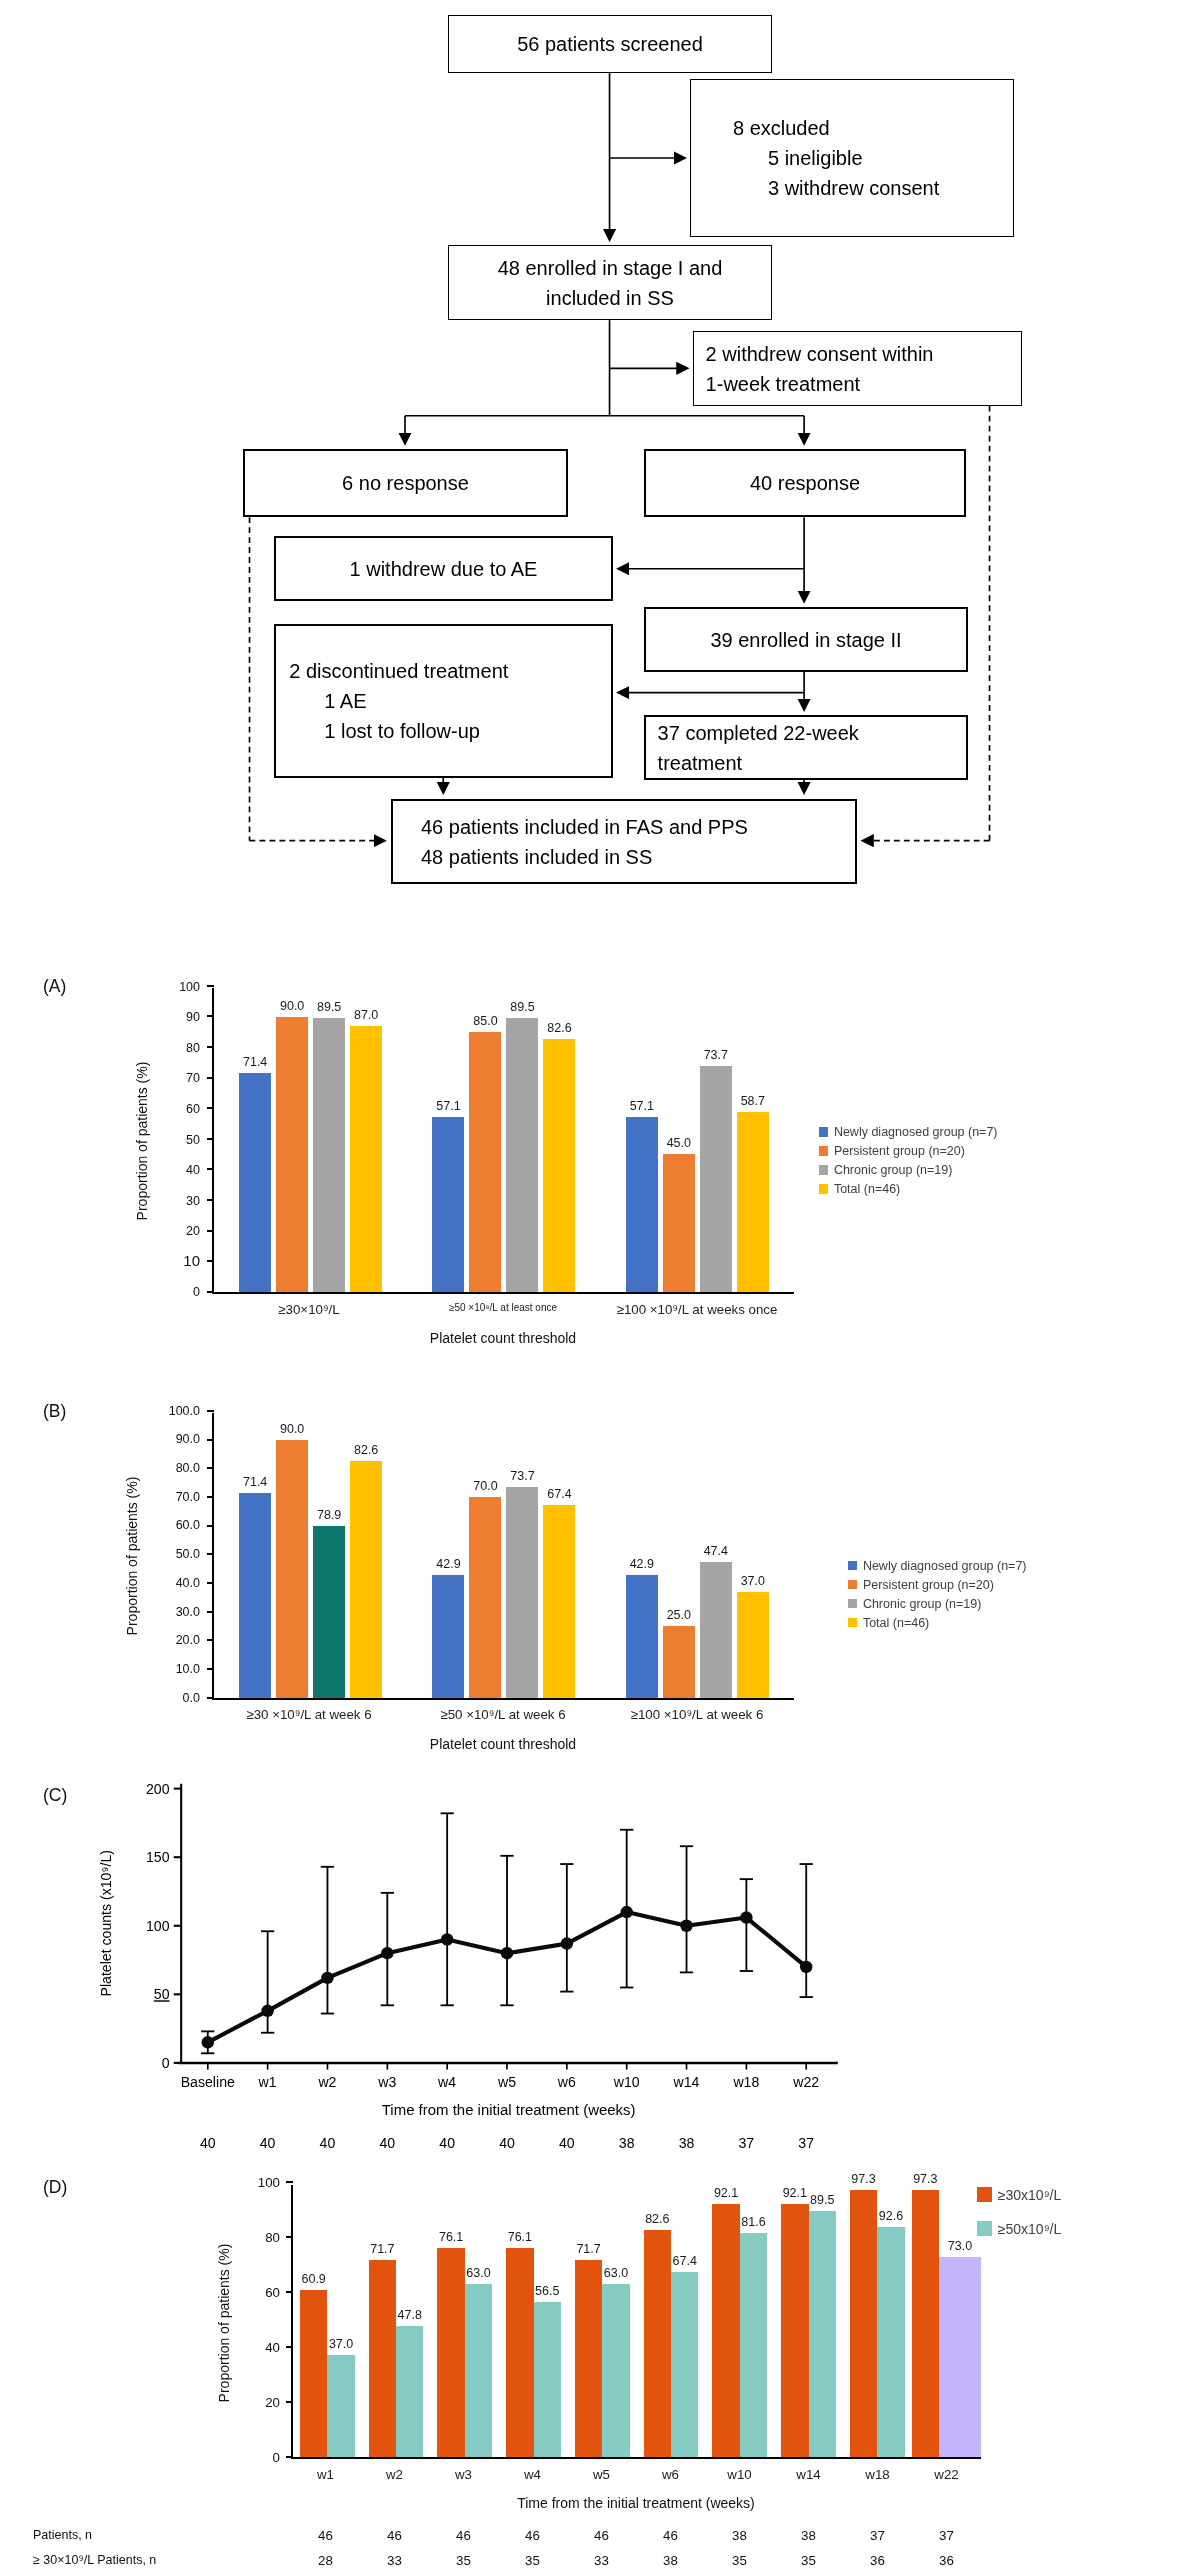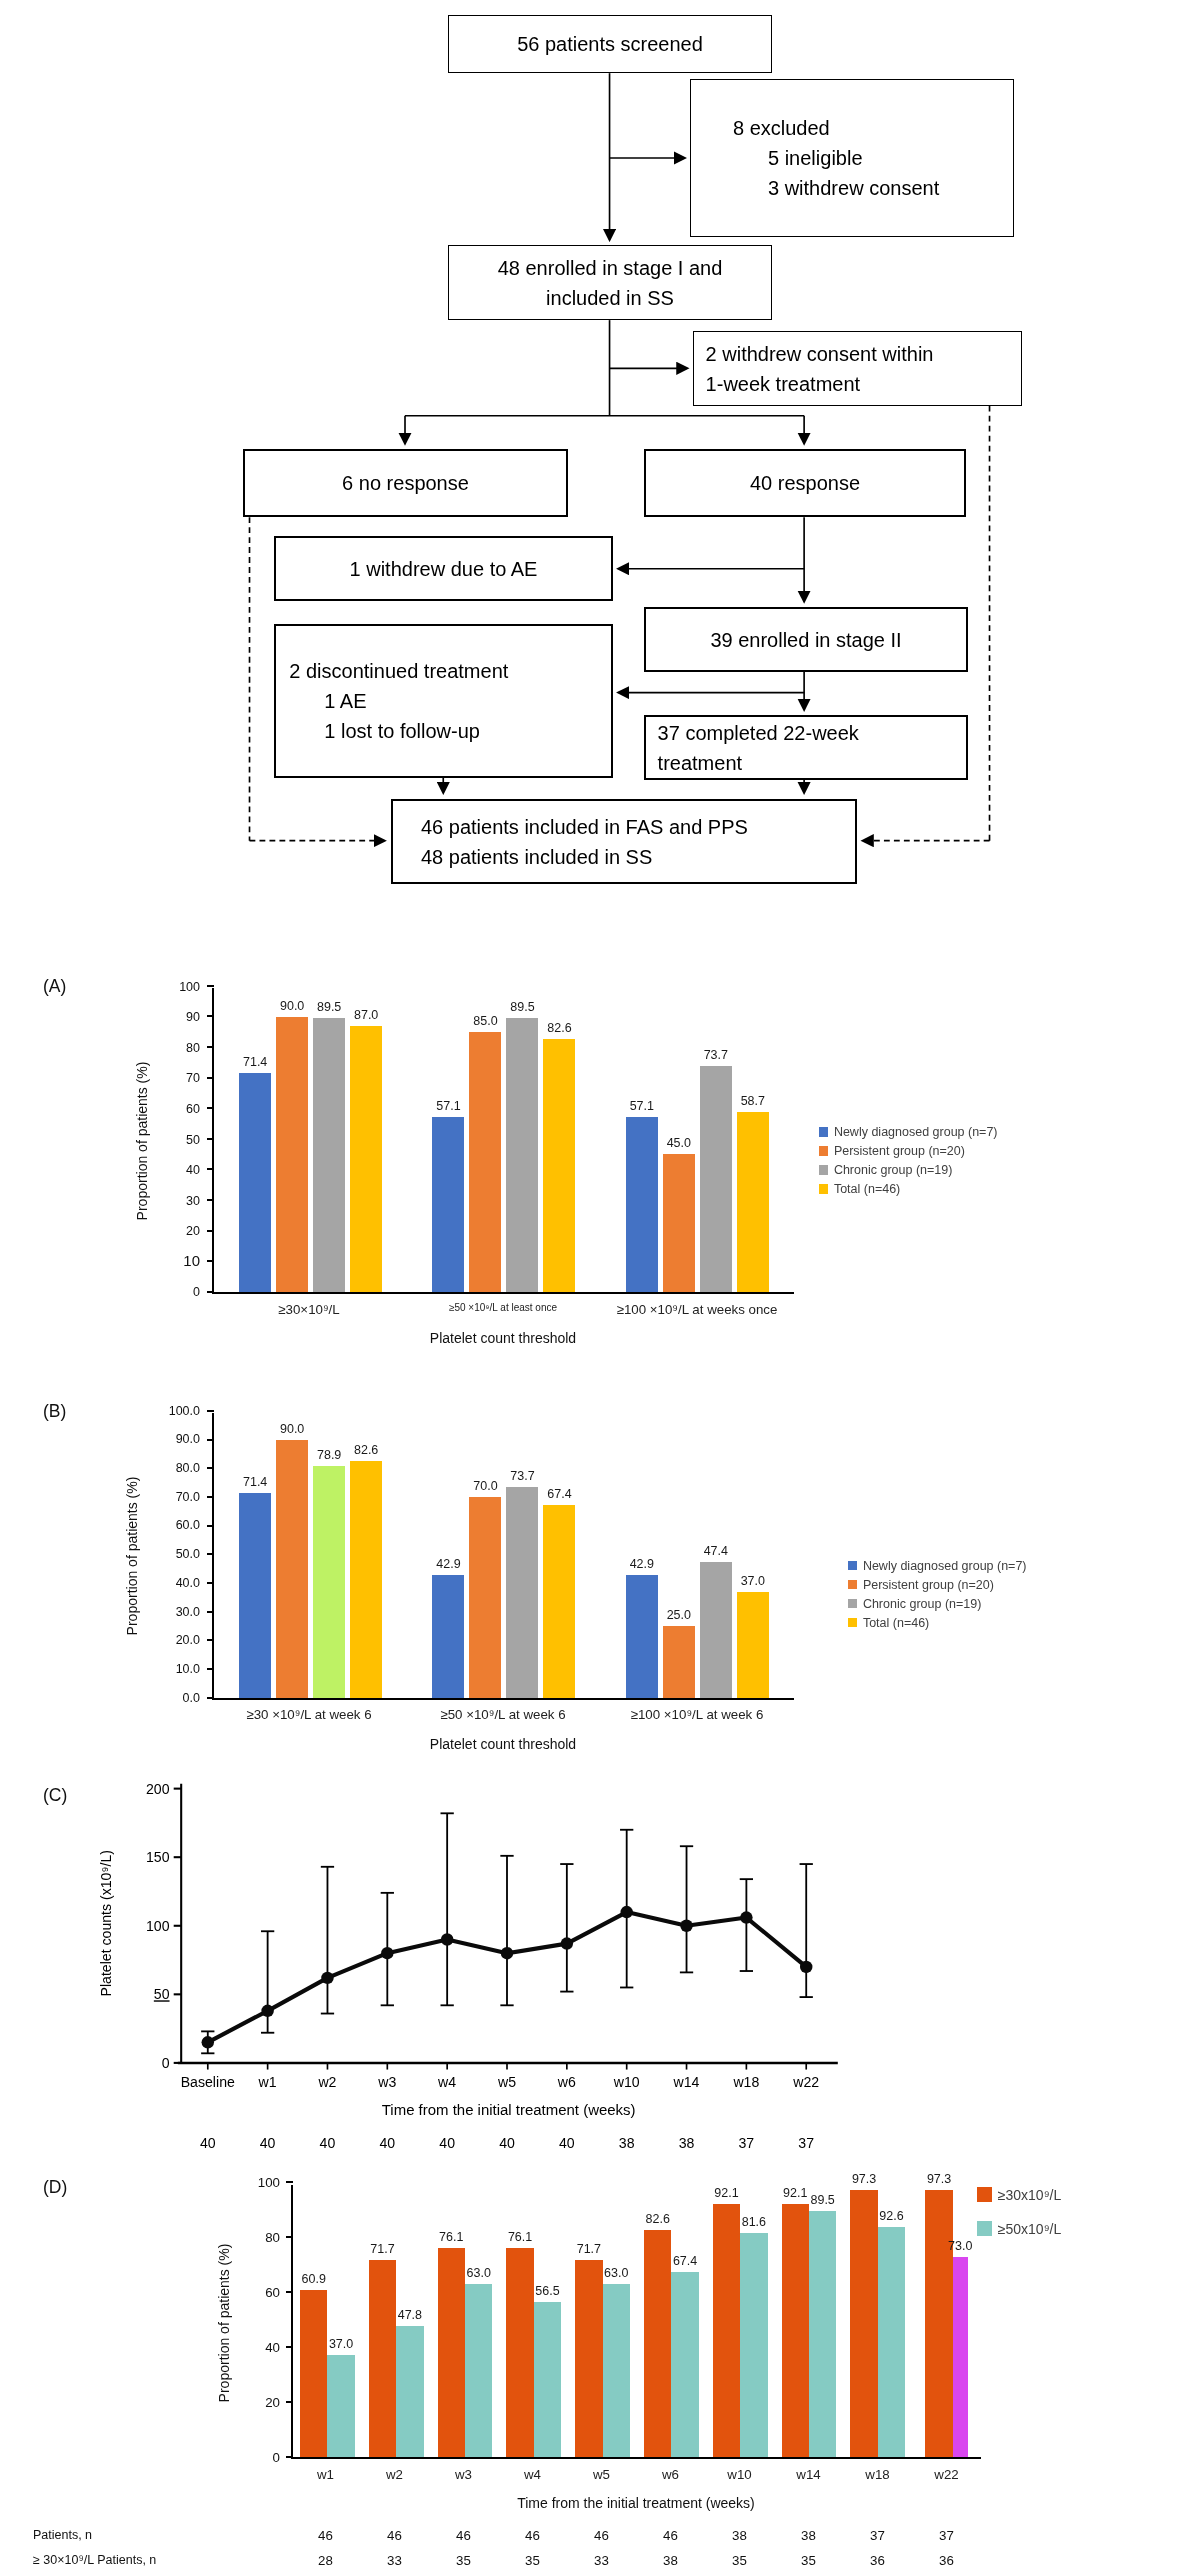--- a/index.html
+++ b/index.html
@@ -275,21 +275,21 @@
           <div class="ytick" style="bottom: 280px; left: -57px; width: 43px; font-size: 12.5px;">100.0</div>
           <div class="ytickmark" style="bottom: 286px;"></div>
           <div class="col">
             <div class="bgroup" style="gap: 5px;">
               <div class="bar" style="width: 32px; height: 205px; background: rgb(68, 114, 196);">
                 <span class="bval" style="font-size: 12.5px;">71.4</span>
               </div>
               <div class="bar" style="width: 32px; height: 258px; background: rgb(237, 125, 49);">
                 <span class="bval" style="font-size: 12.5px;">90.0</span>
               </div>
-              <div class="bar" style="width: 32px; height: 232px; background: #bef264;">
+              <div class="bar" style="width: 32px; height: 172px; background: #0f766e;">
                 <span class="bval" style="font-size: 12.5px;">78.9</span>
               </div>
               <div class="bar" style="width: 32px; height: 237px; background: rgb(255, 192, 0);">
                 <span class="bval" style="font-size: 12.5px;">82.6</span>
               </div>
             </div>
           </div>
           <div class="col">
             <div class="bgroup" style="gap: 5px;">
               <div class="bar" style="width: 32px; height: 123px; background: rgb(68, 114, 196);">
@@ -575,21 +575,21 @@
               <div class="bar" style="width: 27.4px; height: 230px; background: rgb(133, 203, 195);">
                 <span class="bval" style="font-size: 12.5px;">92.6</span>
               </div>
             </div>
           </div>
           <div class="col">
             <div class="bgroup" style="gap: 0px;">
               <div class="bar" style="width: 27.4px; height: 267px; background: rgb(226, 83, 13);">
                 <span class="bval" style="font-size: 12.5px;">97.3</span>
               </div>
-              <div class="bar" style="width: 15px; height: 200px; background: #d946ef;">
+              <div class="bar" style="width: 42px; height: 200px; background: #c4b5fd;">
                 <span class="bval" style="font-size: 12.5px;">73.0</span>
               </div>
             </div>
           </div>
         </div>
         <div class="xlabels" style="width: 690px;">
           <div class="xcat" style="font-size: 13.3px;">w1</div>
           <div class="xcat" style="font-size: 13.3px;">w2</div>
           <div class="xcat" style="font-size: 13.3px;">w3</div>
           <div class="xcat" style="font-size: 13.3px;">w4</div>

